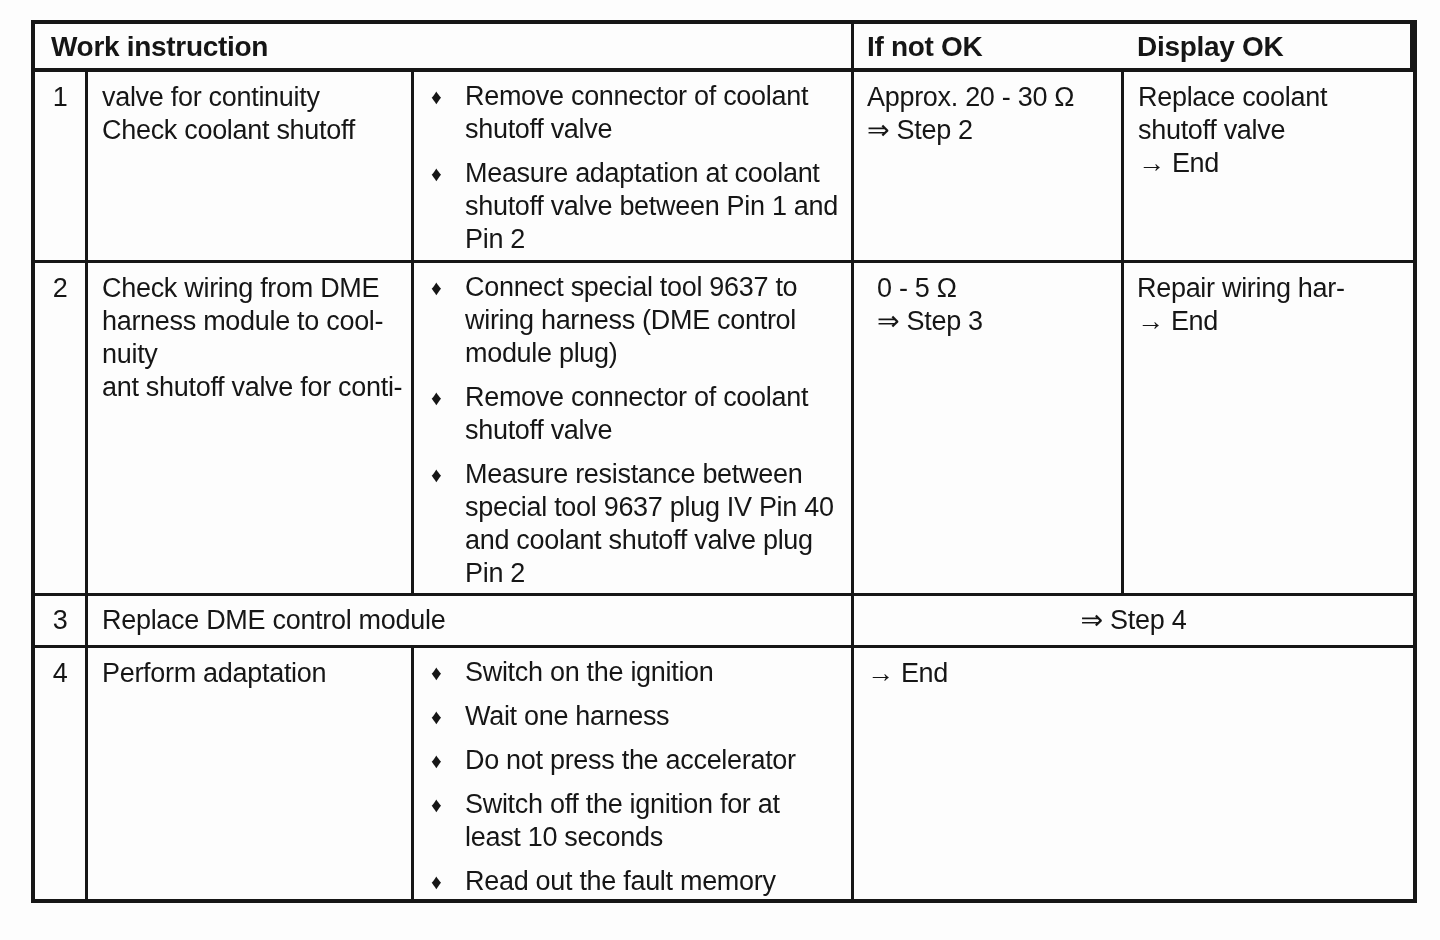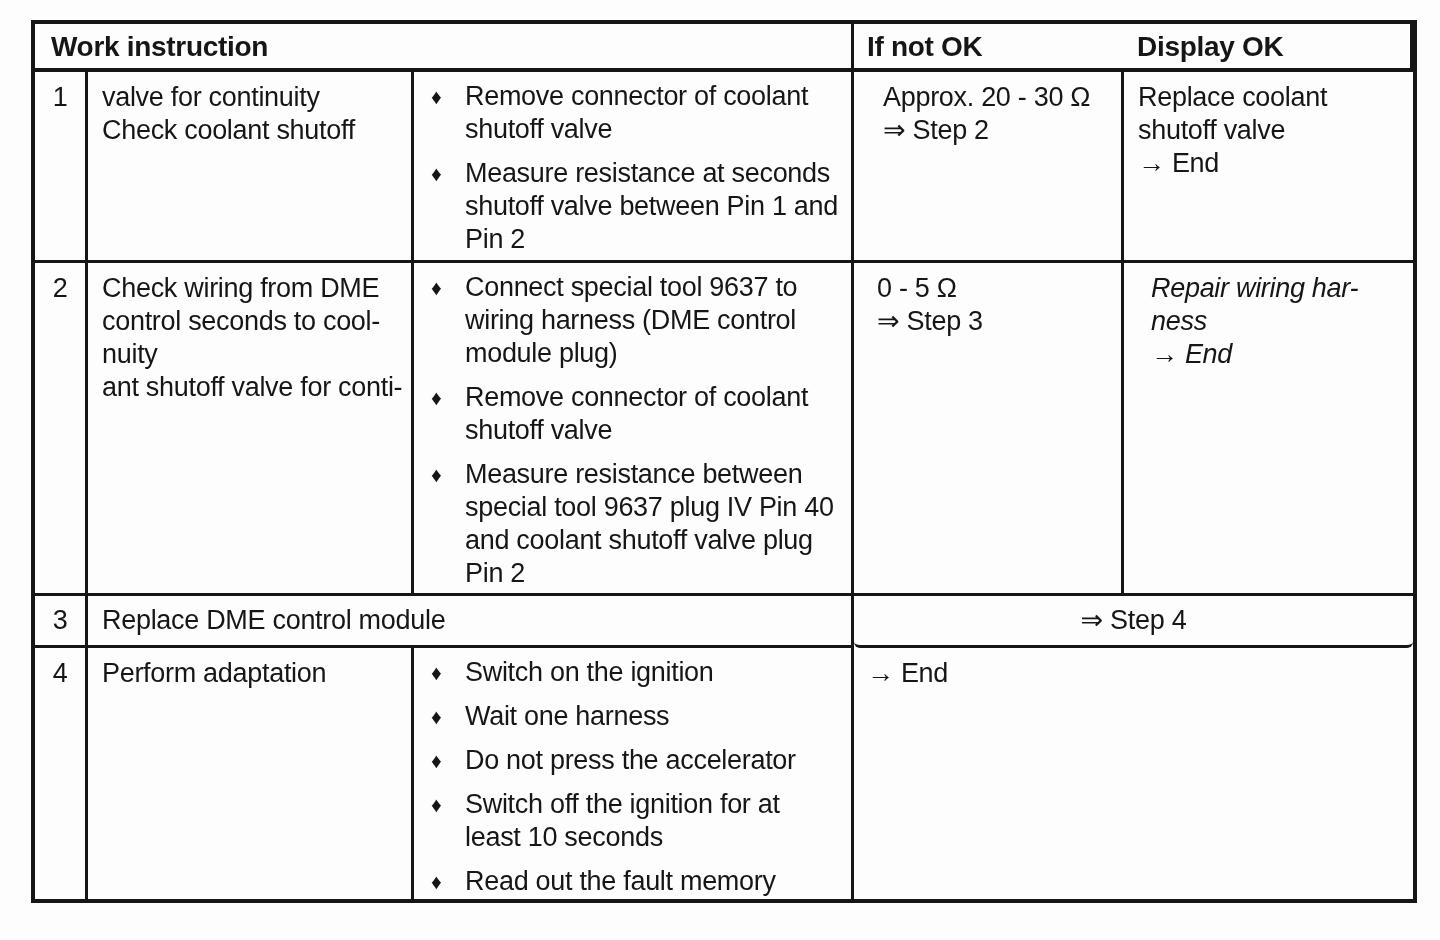--- a/index.html
+++ b/index.html
@@ -96,40 +96,40 @@
       <div class="bullet">
         <span class="dia">♦</span>
         <span class="lines">
           <div>Remove connector of coolant</div>
           <div>shutoff valve</div>
         </span>
       </div>
       <div class="bullet">
         <span class="dia">♦</span>
         <span class="lines">
-          <div>Measure resistance at seconds</div>
+          <div>Measure adaptation at coolant</div>
           <div>shutoff valve between Pin 1 and</div>
           <div>Pin 2</div>
         </span>
       </div>
     </div>
-    <div class="cell br bb lines" style="padding-left: 29px;">
+    <div class="cell br bb lines" style="padding-left: 13px;">
       <div>Approx. 20 - 30 Ω</div>
       <div>⇒ Step 2</div>
     </div>
     <div class="cell bb lines" style="">
       <div>Replace coolant</div>
       <div>shutoff valve</div>
       <div>→ End</div>
     </div>
 
     <div class="cell num br bb">2</div>
     <div class="cell br bb lines">
       <div>Check wiring from DME</div>
-      <div>control seconds to cool-</div>
+      <div>harness module to cool-</div>
       <div>nuity</div>
       <div>ant shutoff valve for conti-</div>
     </div>
     <div class="cell steps br bb">
       <div class="bullet">
         <span class="dia">♦</span>
         <span class="lines">
           <div>Connect special tool 9637 to</div>
           <div>wiring harness (DME control</div>
           <div>module plug)</div>
@@ -149,29 +149,28 @@
           <div>special tool 9637 plug IV Pin 40</div>
           <div>and coolant shutoff valve plug</div>
           <div>Pin 2</div>
         </span>
       </div>
     </div>
     <div class="cell br bb lines" style="padding-left: 23px;">
       <div>0 - 5 Ω</div>
       <div>⇒ Step 3</div>
     </div>
-    <div class="cell bb lines" style="padding-left: 27px; font-style: italic;">
+    <div class="cell bb lines" style="padding-left: 13px;">
       <div>Repair wiring har-</div>
-      <div>ness</div>
       <div>→ End</div>
     </div>
 
     <div class="cell num vcenter br bb" style="justify-content: center;">3</div>
     <div class="cell vcenter br bb" style="grid-column: span 2;">Replace DME control module</div>
-    <div class="cell center bb" style="grid-column: span 2; border-radius: 6px;">⇒ Step 4</div>
+    <div class="cell center bb" style="grid-column: span 2;">⇒ Step 4</div>
 
     <div class="cell num br">4</div>
     <div class="cell br">Perform adaptation</div>
     <div class="cell steps br">
       <div class="bullet">
         <span class="dia">♦</span>
         <span class="lines">
           <div>Switch on the ignition</div>
         </span>
       </div>

